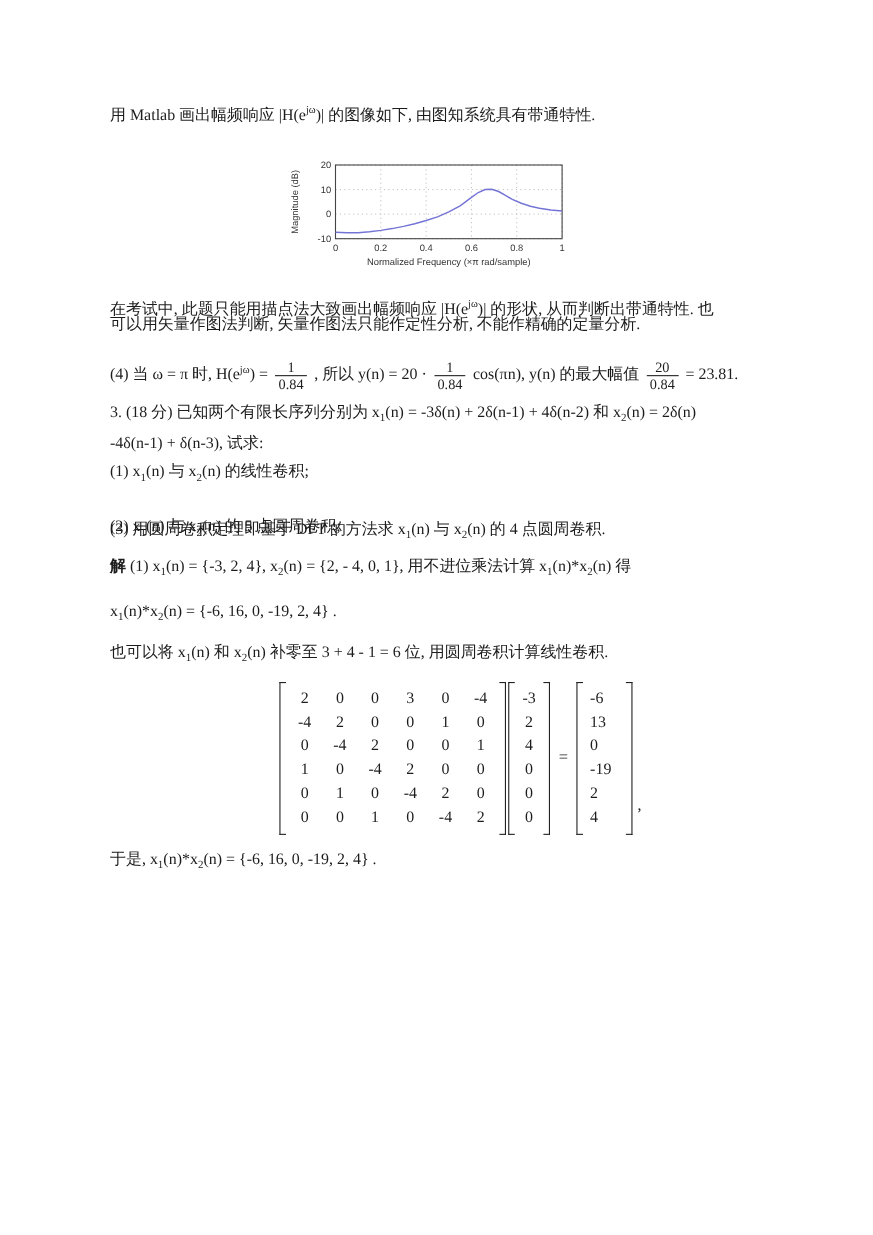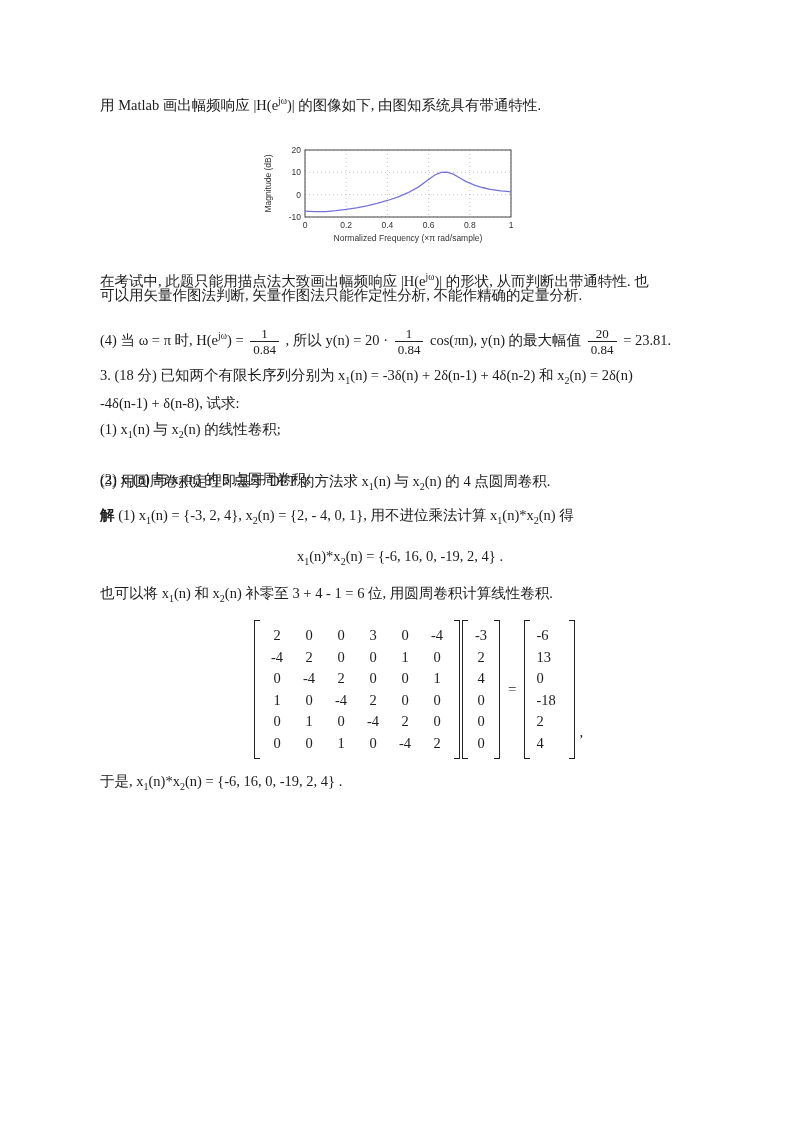--- a/index.html
+++ b/index.html
@@ -7,21 +7,21 @@
     width:794px;height:1123px;background:#ffffff;position:relative;
     font-family:"Liberation Serif","DejaVu Serif",serif;
     color:#1c1c1c;font-size:14.5px;
   }
   .line{position:absolute;left:100px;width:600px;line-height:26px;white-space:nowrap;}
   sub{font-size:10px;line-height:0;}
   sup{font-size:9.5px;line-height:0;margin-top:44px;}
   .frac{display:inline-block;vertical-align:middle;text-align:center;margin:0 3px;font-size:13px;line-height:1;}
   .frac .num{display:block;padding:0 3px 1px;border-bottom:1px solid #222;}
   .frac .den{display:block;padding:1px 3px 0;text-align:right;}
-  .centered{text-align:center;}
+  .centered{}
   .bold{font-weight:bold;}
   
   .figure{position:absolute;left:262px;top:142px;width:270px;height:106px;}
   .figure svg text{font-family:"Liberation Sans","DejaVu Sans",sans-serif;}
   
   .matrix-eq{position:absolute;left:253px;top:620px;display:flex;align-items:center;}
   .mat{position:relative;display:inline-block;padding:5px 7px;margin:0 1px;}
   .mat::before{content:"";position:absolute;left:0;top:0;bottom:0;width:5px;
     border:1.3px solid #222;border-right:none;}
   .mat::after{content:"";position:absolute;right:0;top:0;bottom:0;width:5px;
@@ -64,21 +64,21 @@
       <text x="249" y="86" text-anchor="middle" font-size="8.5" fill="#333">1</text>
       <text x="146" y="99" text-anchor="middle" font-size="8.5" fill="#333">Normalized Frequency  (×π rad/sample)</text>
       <text text-anchor="middle" font-size="8.5" fill="#333" transform="translate(9,41.5) rotate(-90)">Magnitude (dB)</text>
     </svg>
 </figure>
 
 <div class="line" style="top:268px">在考试中, 此题只能用描点法大致画出幅频响应 |H(e<sup>jω</sup>)| 的形状, 从而判断出带通特性. 也</div>
 <div class="line" style="top:282px">可以用矢量作图法判断, 矢量作图法只能作定性分析, 不能作精确的定量分析.</div>
 <div class="line" style="top:327px">(4) 当 ω = π 时,  H(e<sup>jω</sup>) = <span class="frac"><span class="num">1</span><span class="den">0.84</span></span> , 所以 y(n) = 20 · <span class="frac"><span class="num">1</span><span class="den">0.84</span></span> cos(πn),  y(n) 的最大幅值 <span class="frac"><span class="num">20</span><span class="den">0.84</span></span> = 23.81.</div>
 <div class="line" style="top:362px">3. (18 分) 已知两个有限长序列分别为 x<sub>1</sub>(n) = -3δ(n) + 2δ(n-1) + 4δ(n-2) 和 x<sub>2</sub>(n) = 2δ(n)</div>
-<div class="line" style="top:390px">-4δ(n-1) + δ(n-8), 试求:</div>
+<div class="line" style="top:390px">-4δ(n-1) + δ(n-3), 试求:</div>
 <div class="line" style="top:416px">(1) x<sub>1</sub>(n) 与 x<sub>2</sub>(n) 的线性卷积;</div>
 <div class="line" style="top:466px">(2) x<sub>1</sub>(n) 与 x<sub>2</sub>(n) 的 5 点圆周卷积;</div>
 <div class="line" style="top:468px">(3) 用圆周卷积定理即基于 DFT 的方法求 x<sub>1</sub>(n) 与 x<sub>2</sub>(n) 的 4 点圆周卷积.</div>
 
 <div class="line" style="top:502px"><span class="bold">解</span><span> (1)  x<sub>1</sub>(n) = {-3, 2, 4},  x<sub>2</sub>(n) = {2, - 4, 0, 1}, 用不进位乘法计算 x<sub>1</sub>(n)*x<sub>2</sub>(n) 得</span></div>
 
 <div class="line centered" style="top:543px">x<sub>1</sub>(n)*x<sub>2</sub>(n) = {-6, 16, 0, -19, 2, 4} .</div>
 
 <div class="line" style="top:580px">也可以将 x<sub>1</sub>(n) 和 x<sub>2</sub>(n) 补零至 3 + 4 - 1 = 6 位, 用圆周卷积计算线性卷积.</div>
 
@@ -158,21 +158,21 @@
       <div class="mrow">
         <span class="mcell leftal">-6</span>
       </div>
       <div class="mrow">
         <span class="mcell leftal">13</span>
       </div>
       <div class="mrow">
         <span class="mcell leftal">0</span>
       </div>
       <div class="mrow">
-        <span class="mcell leftal">-18</span>
+        <span class="mcell leftal">-19</span>
       </div>
       <div class="mrow">
         <span class="mcell leftal">2</span>
       </div>
       <div class="mrow">
         <span class="mcell leftal">4</span>
       </div>
     </span>
   <span class="trailcomma">,</span>
 </div>

